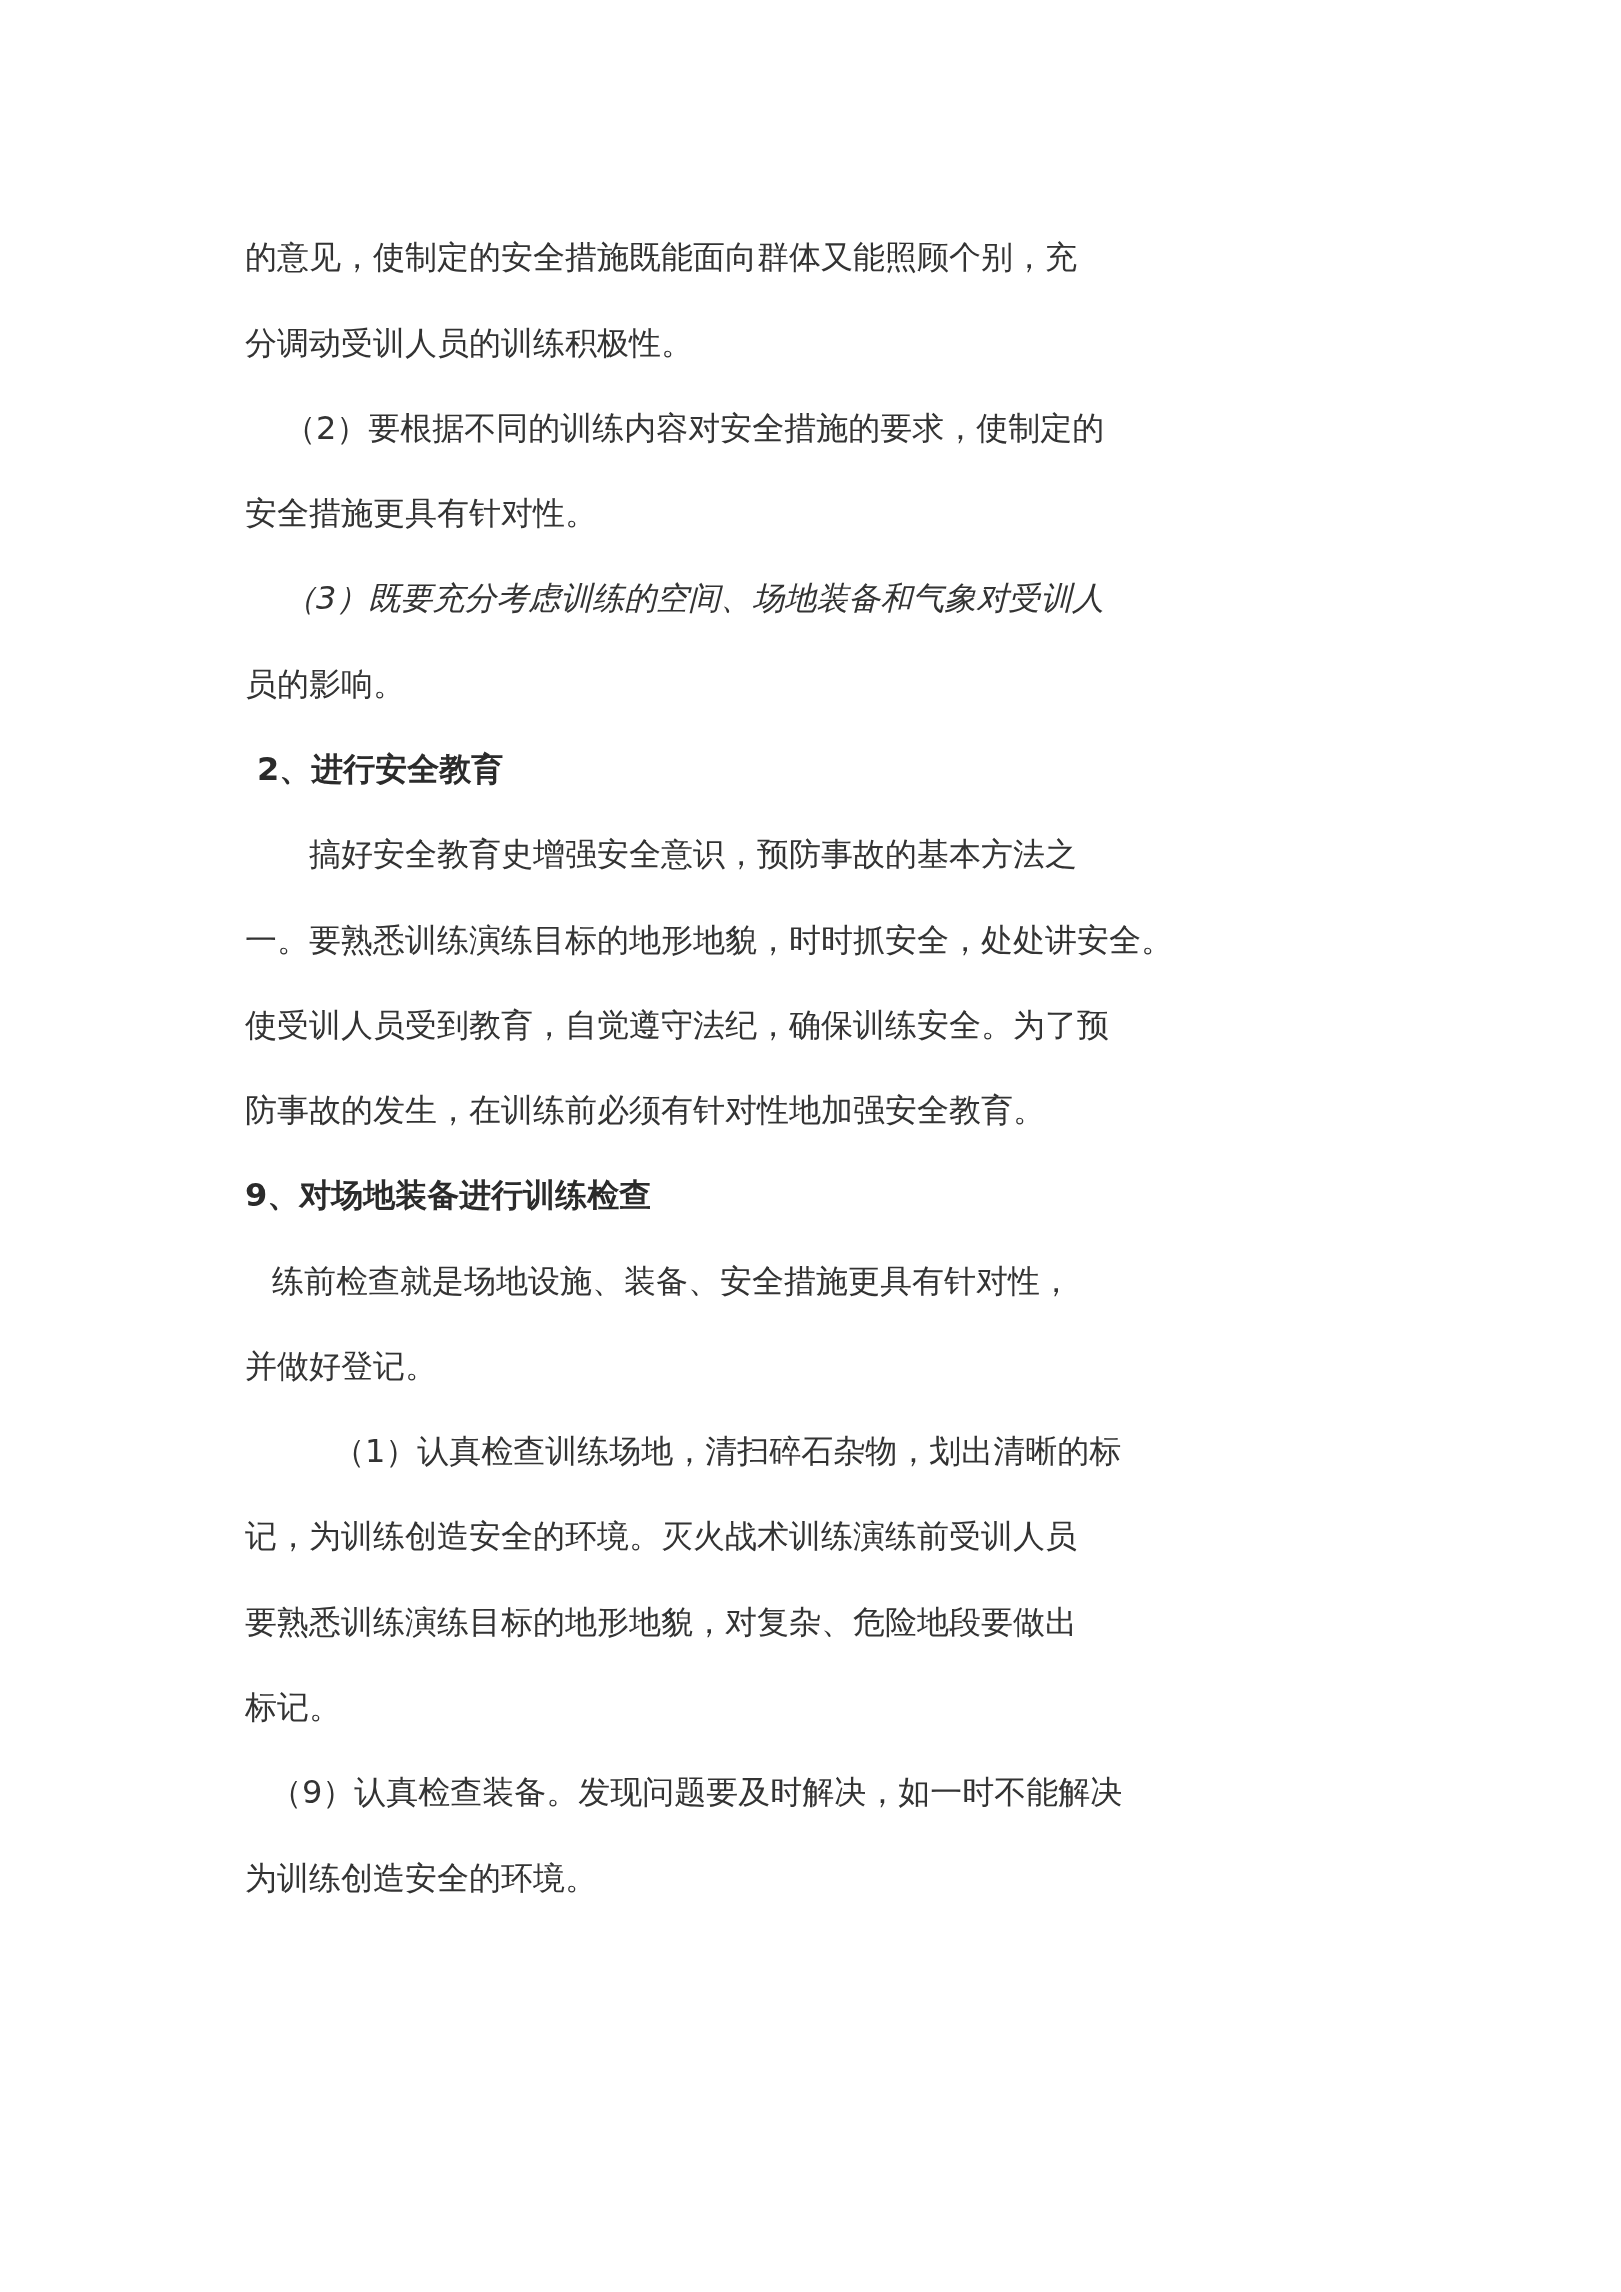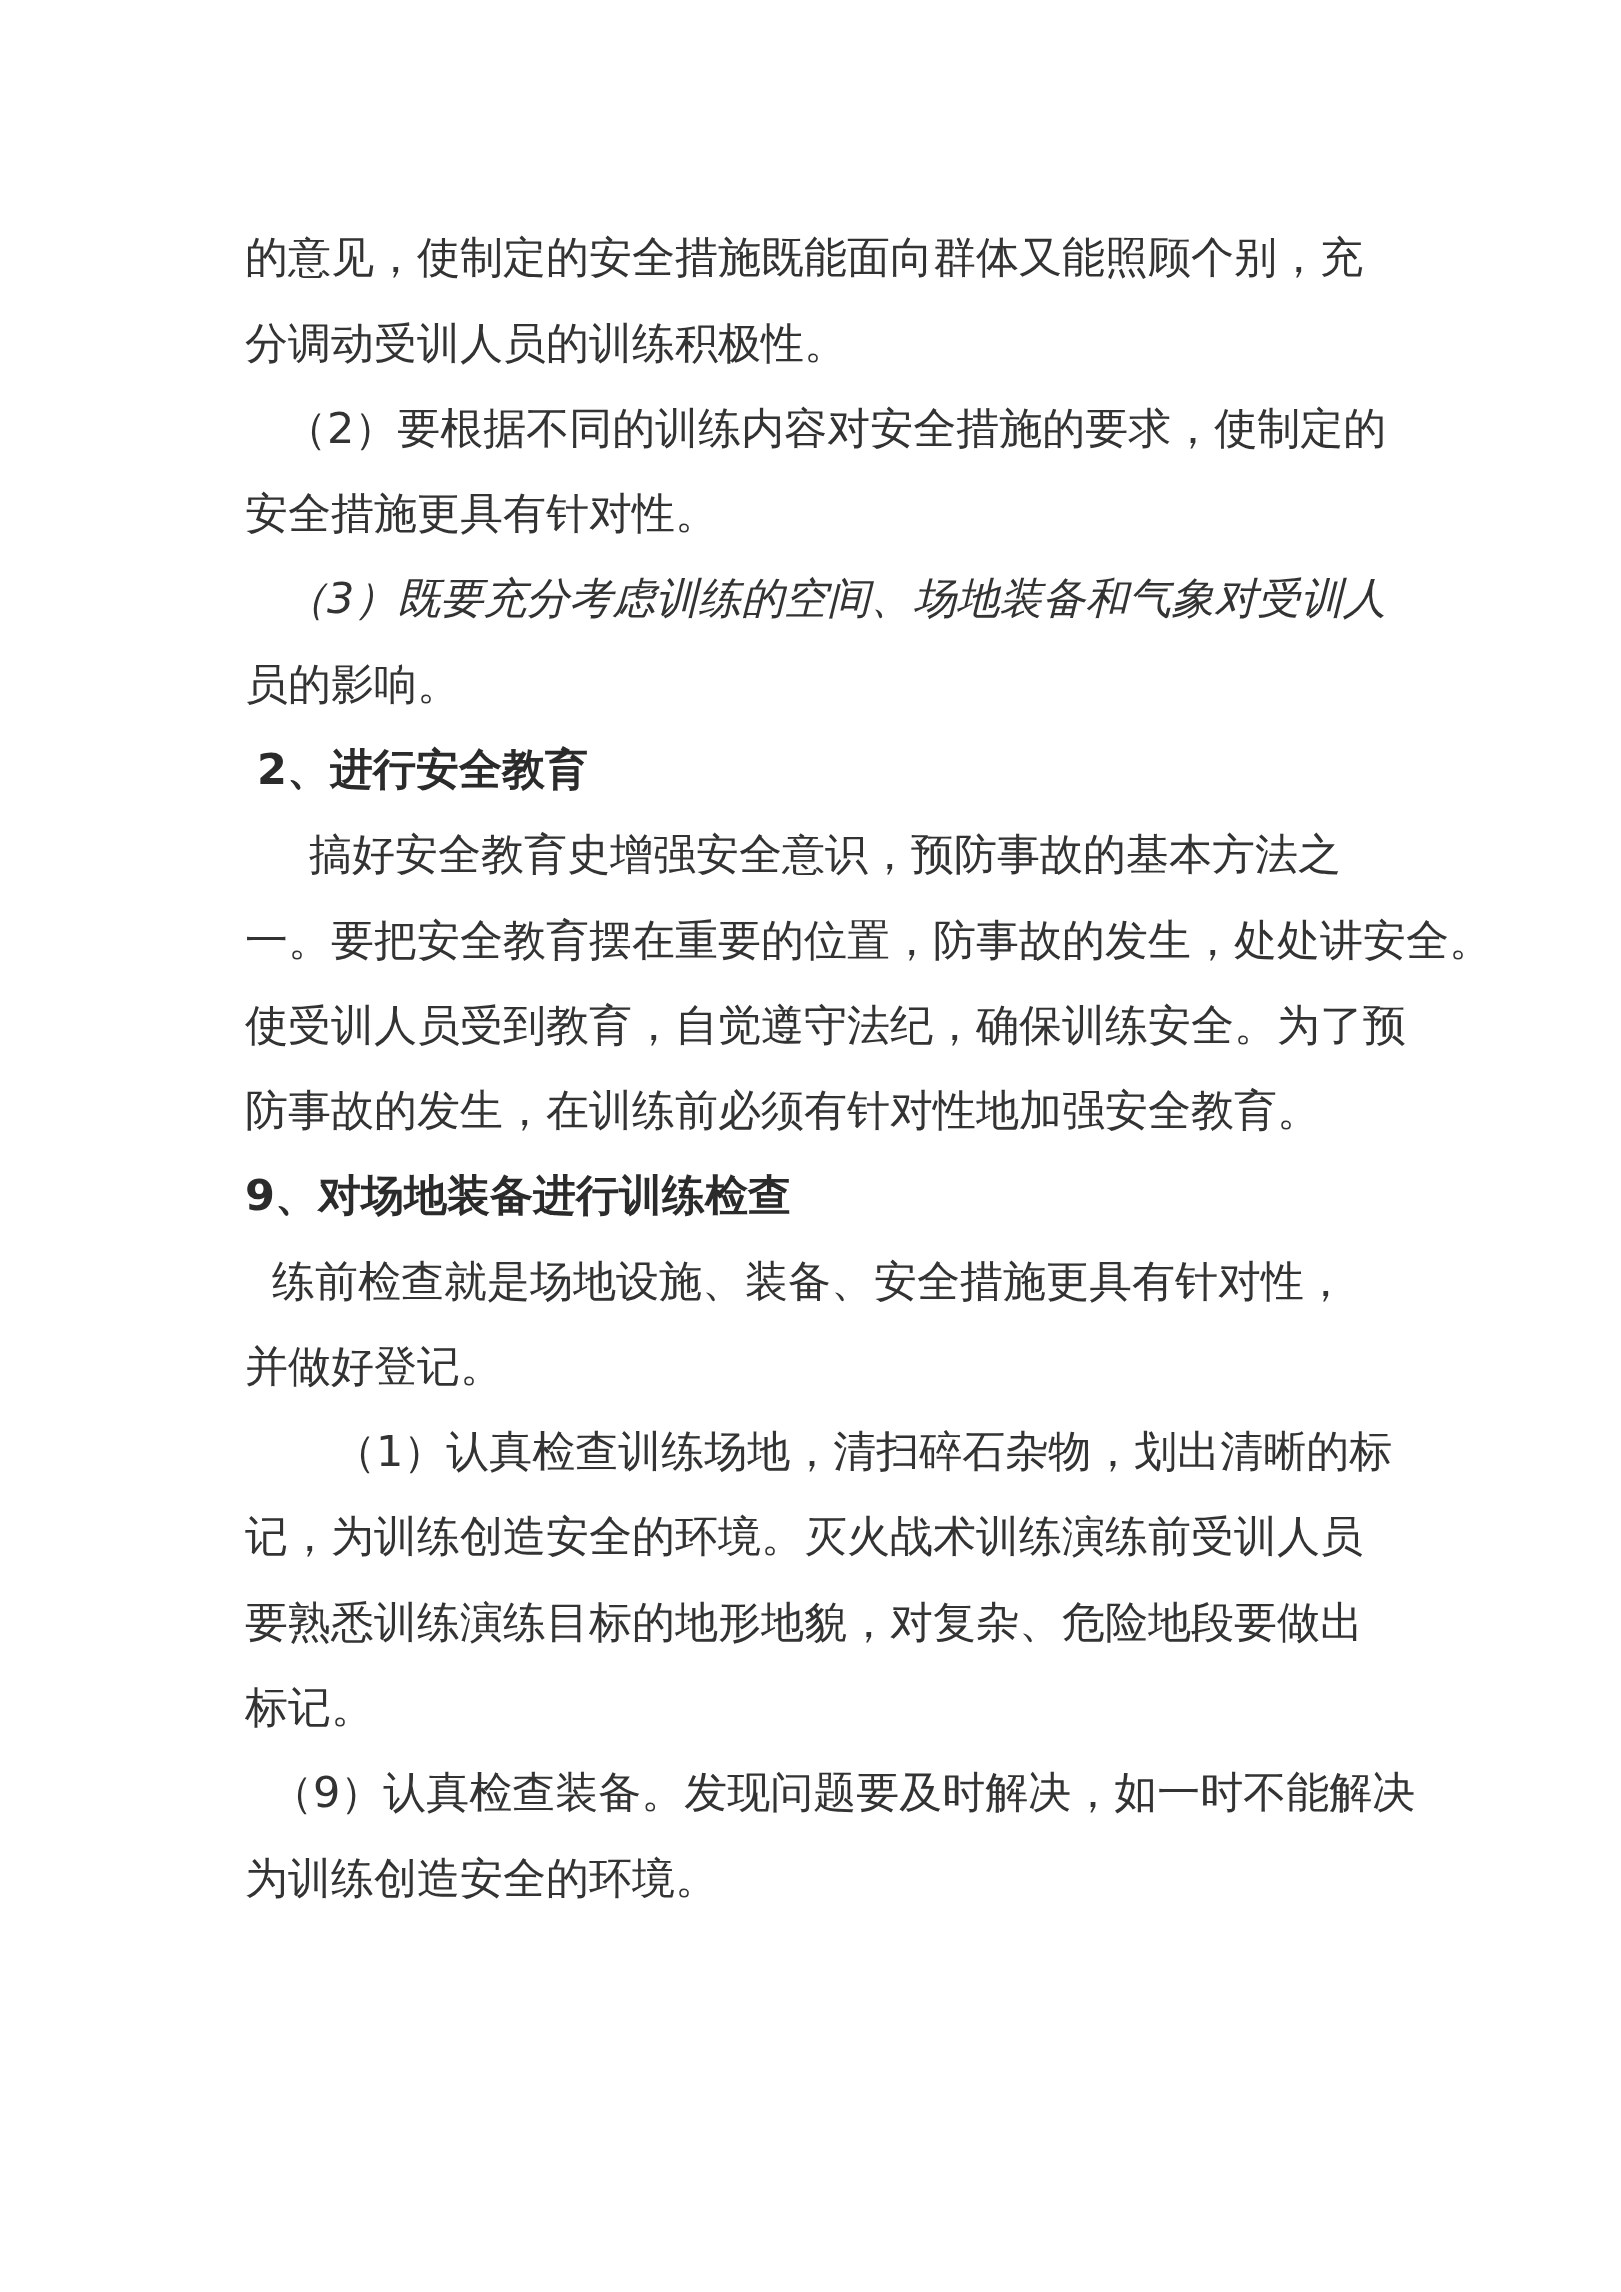--- a/index.html
+++ b/index.html
@@ -20,21 +20,21 @@
       left: 0;
       top: 0;
       width: 1621px;
       height: 2293px;
       background: #ffffff;
     }
     .line {
       position: absolute;
       left: 245px;
       white-space: nowrap;
-      font-size: 43px;
+      font-size: 32px;
       line-height: 59px;
       height: 59px;
       color: #333333;
       letter-spacing: 0px;
     }
     .heading {
       font-weight: bold;
       color: #2b2b2b;
     }
   </style>
@@ -48,21 +48,21 @@
 
   <div class="line" style="top:399px; left:284px;">（2）要根据不同的训练内容对安全措施的要求，使制定的</div>
   <div class="line" style="top:484px;">安全措施更具有针对性。</div>
 
   <div class="line" style="top:569px; left:284px;font-style:italic;">（3）既要充分考虑训练的空间、场地装备和气象对受训人</div>
   <div class="line" style="top:655px;">员的影响。</div>
 
   <div class="line heading" style="top:740px; left:257px;">2、进行安全教育</div>
 
   <div class="line" style="top:825px; left:309px;">搞好安全教育史增强安全意识，预防事故的基本方法之</div>
-  <div class="line" style="top:911px;">一。要把安全教育摆在重要的位置，防事故的发生，处处讲安全。</div>
+  <div class="line" style="top:911px;">一。要熟悉训练演练目标的地形地貌，时时抓安全，处处讲安全。</div>
   <div class="line" style="top:996px;">使受训人员受到教育，自觉遵守法纪，确保训练安全。为了预</div>
   <div class="line" style="top:1081px;">防事故的发生，在训练前必须有针对性地加强安全教育。</div>
 
   <div class="line heading" style="top:1166px;">9、对场地装备进行训练检查</div>
 
   <div class="line" style="top:1252px; left:272px;">练前检查就是场地设施、装备、安全措施更具有针对性，</div>
   <div class="line" style="top:1337px;">并做好登记。</div>
 
   <div class="line" style="top:1422px; left:333px;">（1）认真检查训练场地，清扫碎石杂物，划出清晰的标</div>
   <div class="line" style="top:1507px;">记，为训练创造安全的环境。灭火战术训练演练前受训人员</div>

